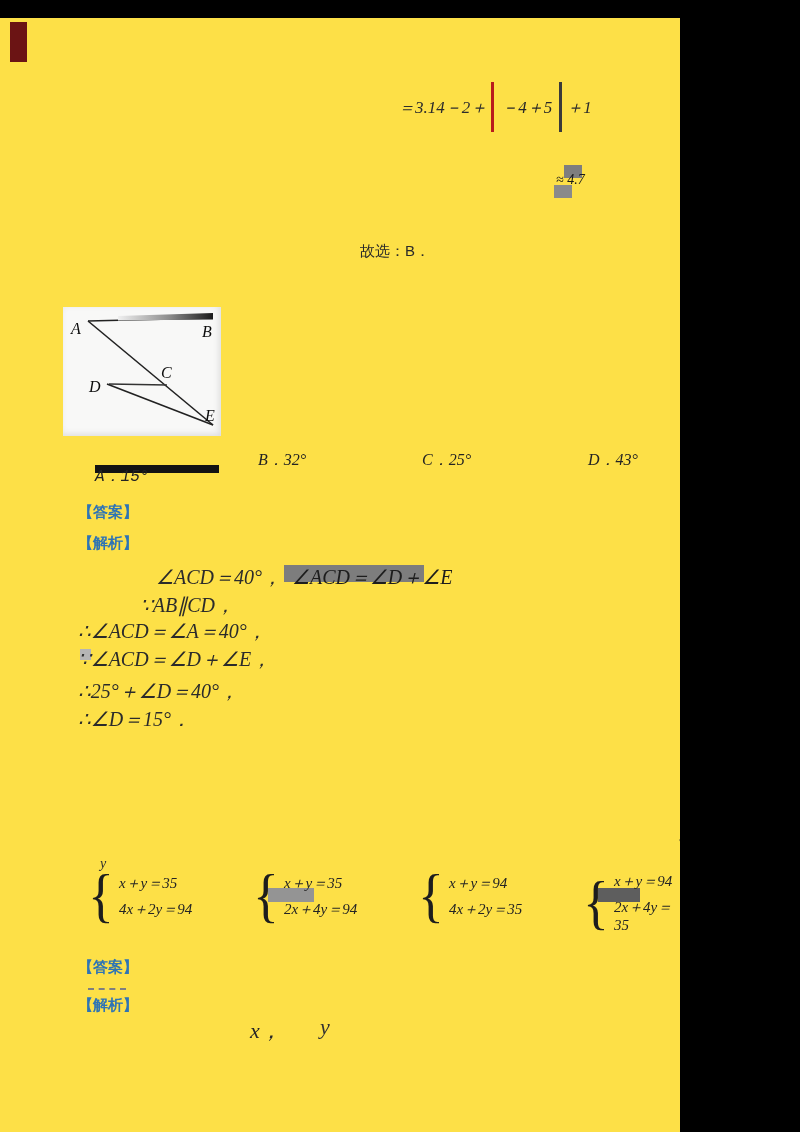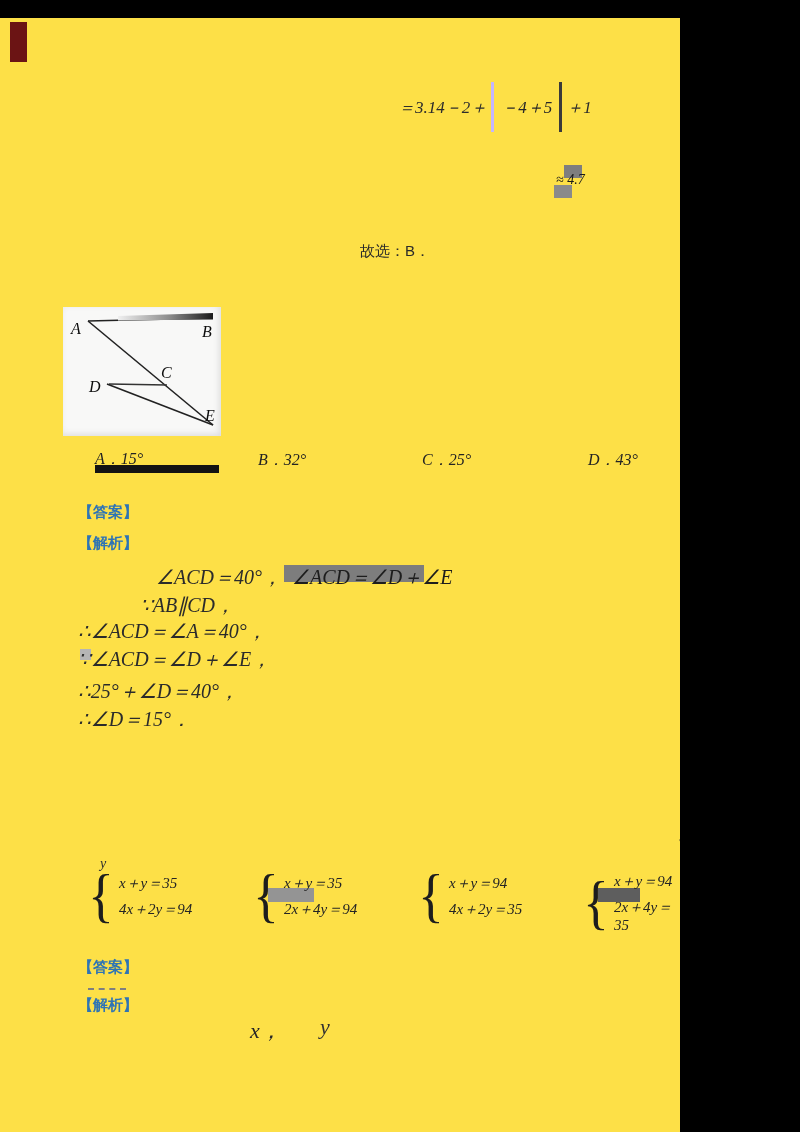--- a/index.html
+++ b/index.html
@@ -10,21 +10,21 @@
   .blue-label{position:absolute;white-space:nowrap;color:#2e74b5;
               font:bold 15px "Liberation Sans",sans-serif;font-style:normal;}
   .badge{position:absolute;left:10px;top:4px;width:17px;height:40px;background:#6b1414;}
   .graybox{position:absolute;background:#8b8b8b;}
   .strip{position:absolute;background:#131313;}
   .figure-box{position:absolute;left:63px;top:289px;width:158px;height:129px;
               background:#f8f8f7;box-shadow:inset -2px -2px 6px #ddd;}
   .topformula{position:absolute;left:398px;top:62px;height:54px;display:flex;
               align-items:center;font-size:17px;font-style:italic;color:#2c2c2c;}
   .topformula .abs{display:flex;align-items:center;height:50px;margin:0 4px;
-                   border-left:3px solid #c4b5fd;border-right:3px solid #3a3a3a;
+                   border-left:3px solid #b91c1c;border-right:3px solid #3a3a3a;
                    padding:0 7px;color:#272727;}
   .approx{position:absolute;left:552px;top:146px;width:70px;height:40px;}
   .approx .gb1{position:absolute;left:12px;top:1px;width:18px;height:13px;background:#7e7e7e;}
   .approx .gb2{position:absolute;left:2px;top:21px;width:18px;height:13px;background:#8a8a8a;}
   .approx .txt{position:absolute;left:4px;top:8px;font-size:14px;color:#1a1a1a;font-style:italic;}
   .opt{position:absolute;font-size:16px;color:#232323;font-style:italic;}
   .sol{position:absolute;font-size:20px;color:#2b2b2b;font-style:italic;white-space:nowrap;}
   .hl-line{position:absolute;left:284px;top:547px;width:140px;height:17px;background:#7d7d7d;}
   .hl-sol{color:#1d1d1d;}
   .lightbox{position:absolute;left:80px;top:631px;width:11px;height:11px;background:#b5b5b5;}
@@ -76,21 +76,21 @@
       <line x1="44" y1="77" x2="150" y2="118" stroke="#222" stroke-width="1.6"></line>
       <text x="8" y="27" font-size="16">A</text>
       <text x="139" y="30" font-size="16">B</text>
       <text x="98" y="71" font-size="16">C</text>
       <text x="26" y="85" font-size="16">D</text>
       <text x="142" y="114" font-size="16">E</text>
     </svg>
   </div>
 
   <div class="strip" style="left:95px;top:447px;width:124px;height:8px;"></div>
-  <div class="opt" style="left:95px;top:431px;">A．15°</div>
+  <div class="opt" style="left:95px;top:448px;font-family:Liberation Mono, monospace;">A．15°</div>
   <div class="opt" style="left:258px;top:432px;">B．32°</div>
   <div class="opt" style="left:422px;top:432px;">C．25°</div>
   <div class="opt" style="left:588px;top:432px;">D．43°</div>
 
   <div class="blue-label" style="left:78px;top:485px;">【答案】</div>
   <div class="blue-label" style="left:78px;top:516px;">【解析】</div>
 
   <div class="hl-line"></div>
   <div class="sol" style="left:156px;top:546px;">∠ACD＝40°，</div>
   <div class="sol hl-sol" style="left:292px;top:546px;">∠ACD＝∠D＋∠E</div>

